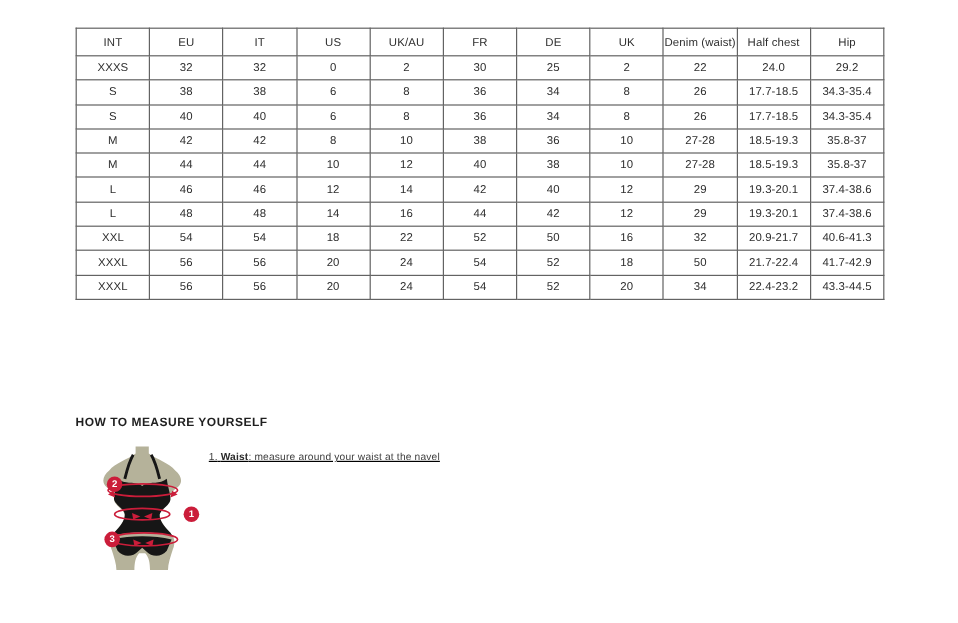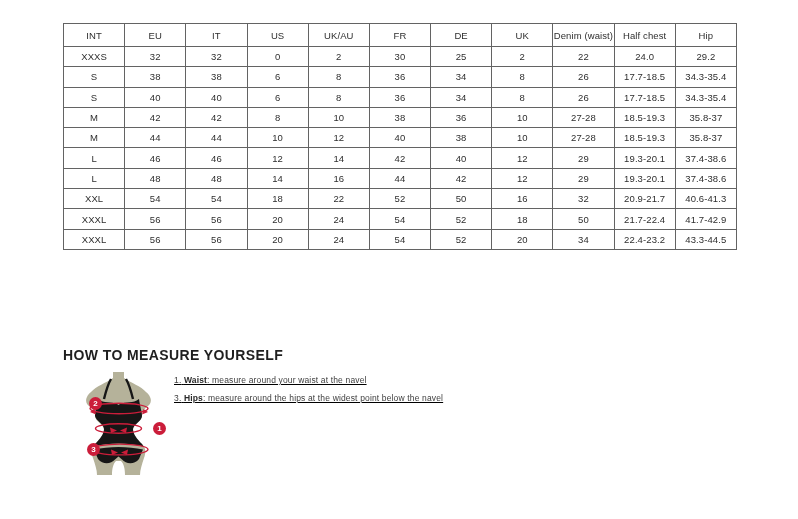--- a/index.html
+++ b/index.html
@@ -14,21 +14,21 @@
     text-align:center; vertical-align:middle;
     font-size:9.5px; color:#2e2e2e; font-weight:400;
     padding:0; letter-spacing:0.1px;
   }
   .size-chart th { height:23px; }
   .size-chart td { height:20.3px; }
 
   
   .howto-heading {
     position:absolute; left:63px; top:347px;
-    font-size:14px; font-weight:700; color:#1f1f1f; letter-spacing:0.4px;
+    font-size:10px; font-weight:700; color:#1f1f1f; letter-spacing:0.4px;
   }
   .figure-wrap { position:absolute; left:78px; top:371px; width:106px; height:108px; }
   .figure-wrap svg { display:block; width:106px; height:108px; }
 
   .badge {
     position:absolute; width:13px; height:13px; border-radius:50%;
     background:var(--accent,#cb1d3a); color:#ffffff;
     font-size:8px; font-weight:700; line-height:13px; text-align:center;
   }
   .badge-2 { left:11px; top:26px; }
@@ -271,17 +271,13 @@
   <div class="badge badge-2">2</div>
   <div class="badge badge-1">1</div>
   <div class="badge badge-3">3</div>
 </div>
 
 <div class="instructions">
   <div class="instruction">
     <span>1.</span>
     <b>Waist</b><span>: measure around your waist at the navel</span>
   </div>
-  <div class="instruction">
-    <span>3.</span>
-    <b>Hips</b><span>: measure around the hips at the widest point below the navel</span>
-  </div>
 </div>
 
 </body></html>

